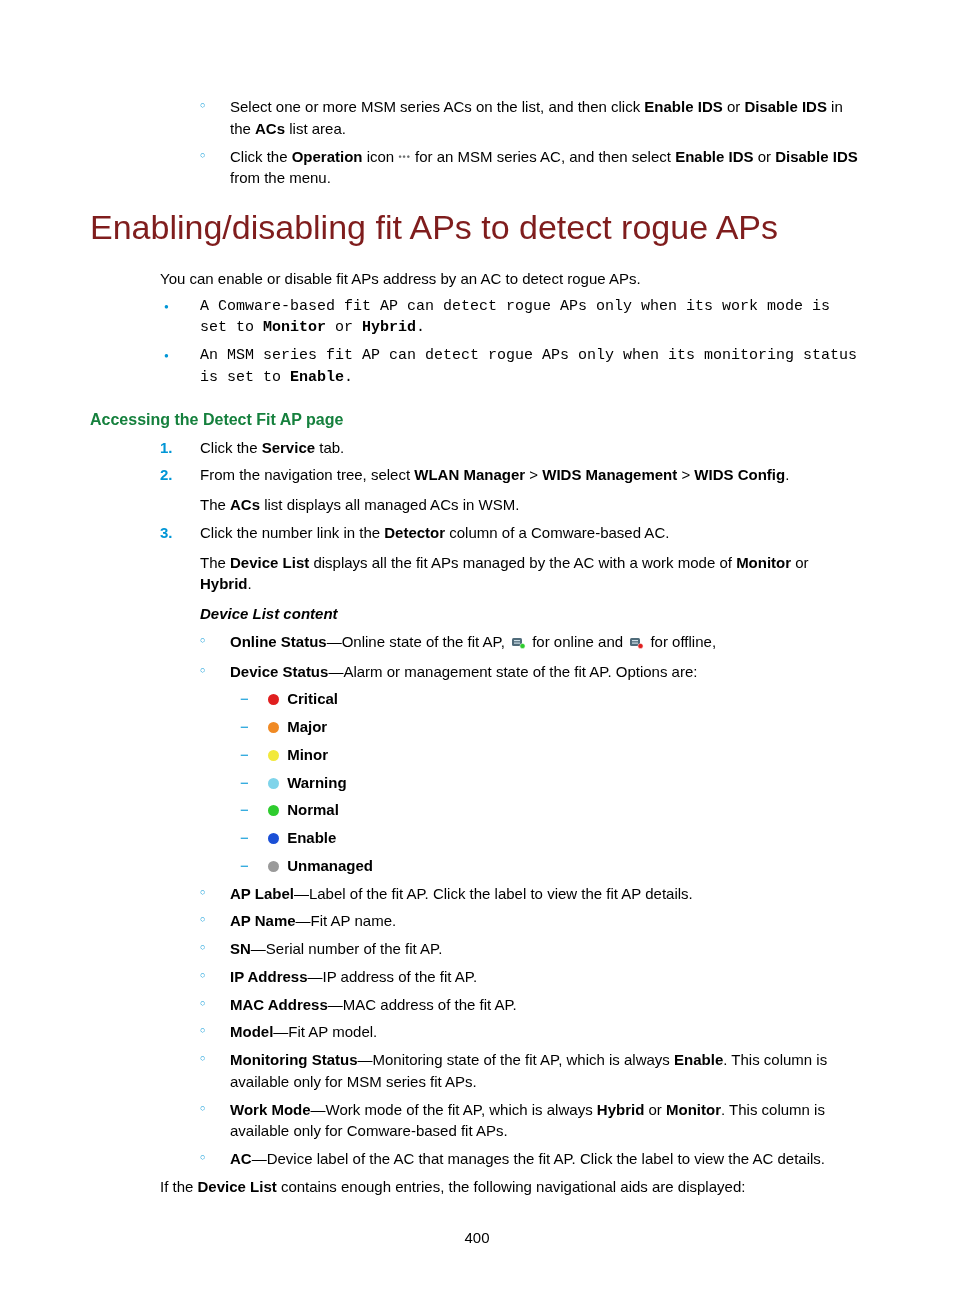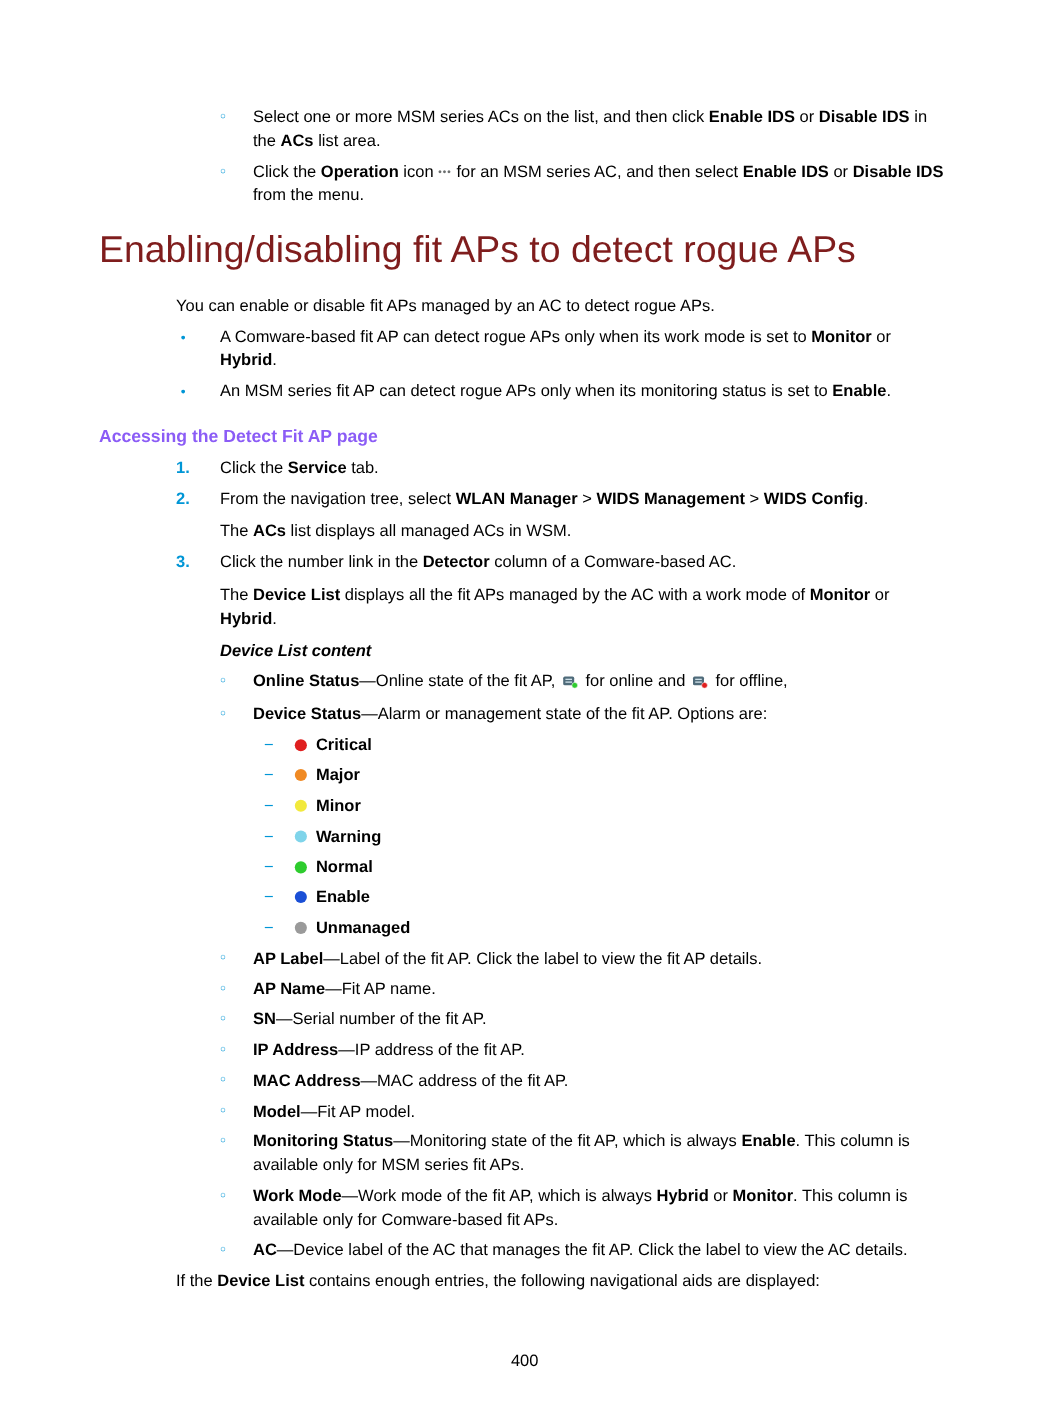--- a/index.html
+++ b/index.html
@@ -20,41 +20,41 @@
   }
   h1.title {
     font-family: Arial, sans-serif;
     font-weight: 300;
     font-size: 34px;
     color: #7f1d1d;
     margin: 18px 0 20px 0;
     line-height: 1.2;
   }
   h3.subhead {
-    color: #8b5cf6;
+    color: #15803d;
     font-size: 16px;
     font-weight: bold;
     margin: 22px 0 8px 0;
   }
   p { margin: 6px 0; line-height: 1.45; }
   .indent1 { margin-left: 70px; }
   ul.disc, ol.num, ul.circ, ul.dash {
     list-style: none;
     padding: 0;
     margin: 0;
   }
   ul.disc > li,
   ol.num > li,
   ul.circ > li,
   ul.dash > li {
     position: relative;
     line-height: 1.45;
     margin: 6px 0;
   }
-  ul.disc > li { padding-left: 40px; margin-left: 70px; }
+  ul.disc > li { padding-left: 40px; margin-left: 70px; font-family: Liberation Mono, monospace; }
   ul.disc > li::before {
     content: "●";
     color: #0096d6;
     font-size: 8px;
     position: absolute;
     left: 4px;
     top: 5px;
   }
   ol.num { counter-reset: step; }
   ol.num > li { padding-left: 40px; margin-left: 70px; counter-increment: step; }
@@ -119,21 +119,21 @@
 
 <div class="page">
 
   <ul class="circ" id="intro-bullets">
       <li>Select one or more MSM series ACs on the list, and then click <b>Enable IDS</b> or <b>Disable IDS</b> in the <b>ACs</b> list area.</li>
       <li>Click the <b>Operation</b> icon <span class="ellipsis-icon">•••</span> for an MSM series AC, and then select <b>Enable IDS</b> or <b>Disable IDS</b> from the menu.</li>
     </ul>
 
   <h1 class="title">Enabling/disabling fit APs to detect rogue APs</h1>
 
-  <p class="indent1">You can enable or disable fit APs managed by an AC to detect rogue APs.</p>
+  <p class="indent1">You can enable or disable fit APs address by an AC to detect rogue APs.</p>
 
   <ul class="disc" id="mode-bullets">
       <li>A Comware-based fit AP can detect rogue APs only when its work mode is set to <b>Monitor</b> or <b>Hybrid</b>.</li>
       <li>An MSM series fit AP can detect rogue APs only when its monitoring status is set to <b>Enable</b>.</li>
     </ul>
 
   <h3 class="subhead">Accessing the Detect Fit AP page</h3>
 
   <ol class="num" id="steps-list">
       <li>Click the <b>Service</b> tab.</li>

